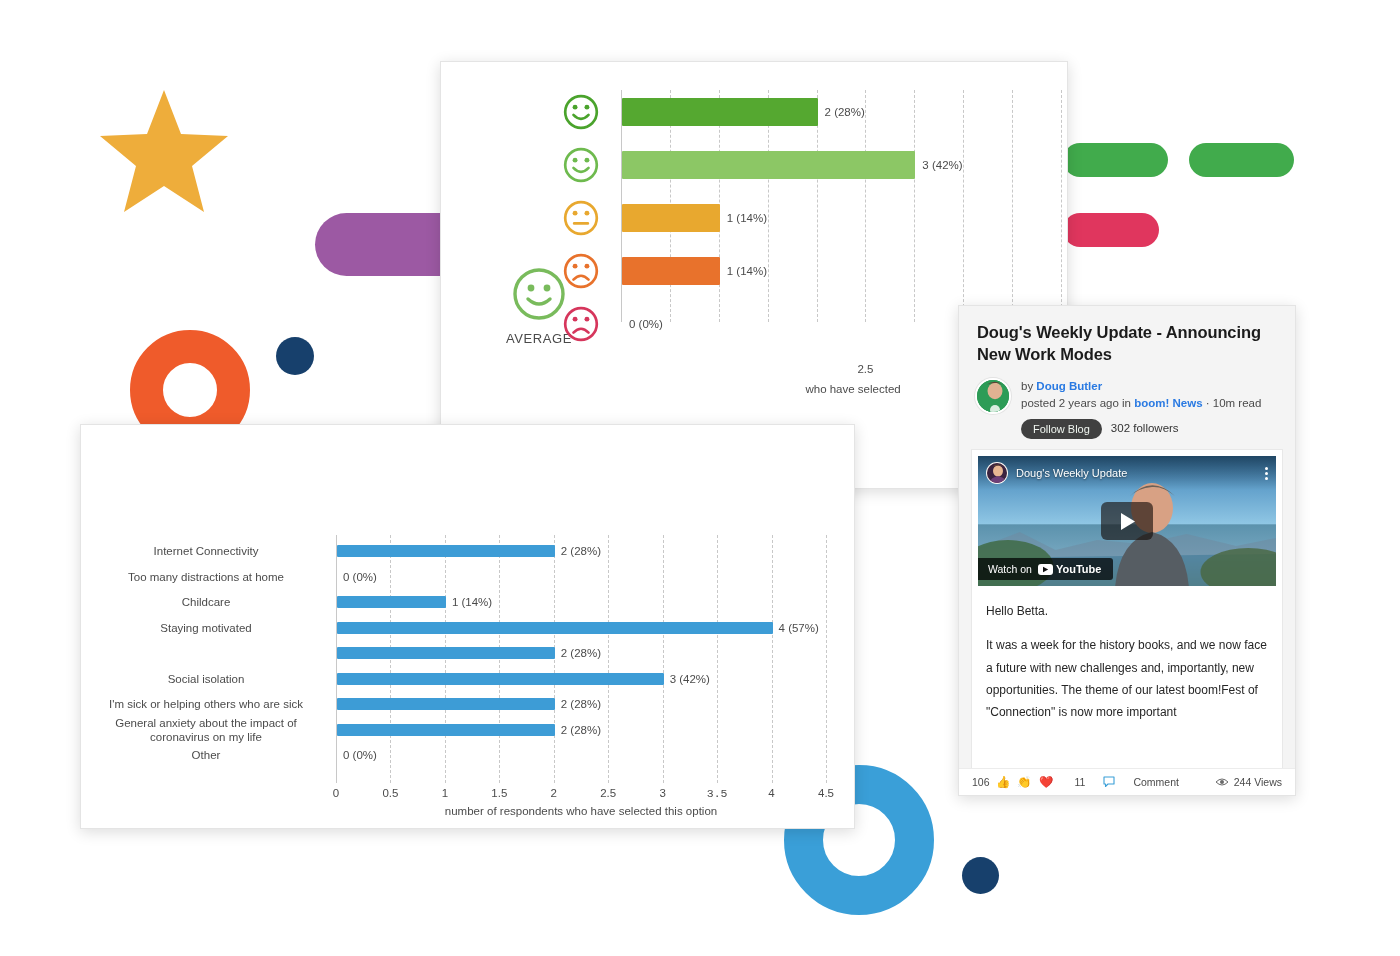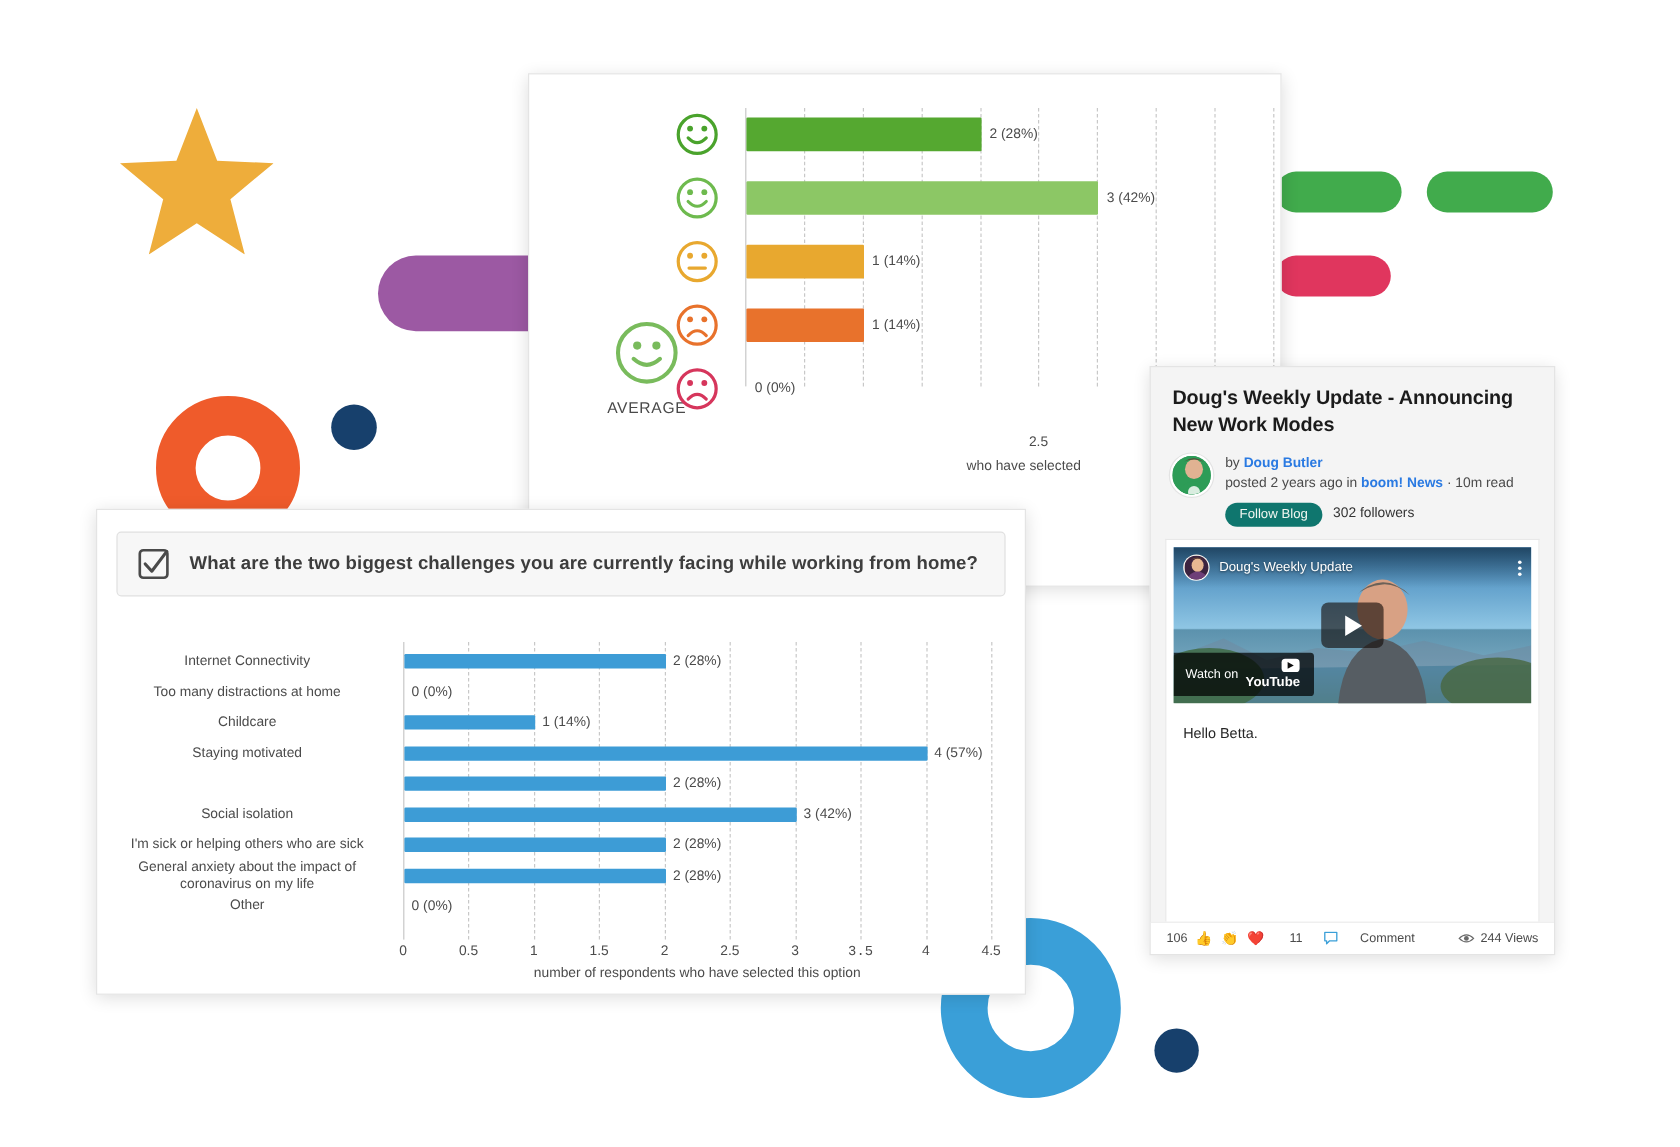--- a/index.html
+++ b/index.html
@@ -113,21 +113,21 @@
   .blog-meta { display:flex; gap:10px; padding:12px 16px 10px 16px; }
   .avatar {
     width:36px; height:36px; border-radius:50%; flex:0 0 auto;
     border:2px solid #fff; overflow:hidden; position:relative;
     background:#2d9c57; box-shadow:0 0 0 1px #e3e3e3;
   }
   .meta-lines { font-size:11.5px; color:#4a4a4a; line-height:1.55; }
   .meta-lines a { color:#2a7ae2; text-decoration:none; font-weight:bold; }
   .follow-row { display:flex; align-items:center; gap:9px; margin-top:6px; }
   .follow-btn {
-    background:#0f766e; color:#f0f6f0; font-size:11px;
+    background:#404040; color:#f0f6f0; font-size:11px;
     padding:4px 12px; border-radius:12px; border:none;
     font-family:inherit;
   }
   .followers { font-size:11.5px; color:#333; }
 
   .blog-inner {
     background:#fff; margin:0 12px; border:1px solid #e8e8e8; border-bottom:none;
     height:322px; overflow:hidden;
   }
   .video-wrap {
@@ -151,21 +151,21 @@
     width:52px; height:38px; background:rgba(20,12,8,.62); border-radius:6px;
     display:flex; align-items:center; justify-content:center;
   }
   .watch-badge {
     position:absolute; left:0; bottom:6px;
     background:rgba(0,0,0,.72); color:#fff; font-size:10.5px;
     padding:5px 12px 5px 10px; display:flex; align-items:center; gap:6px;
     border-radius:0 3px 3px 0;
   }
   .yt-logo {
-    display:inline-flex; align-items:flex-end; gap:3px; font-weight:bold; font-size:11px;flex-direction:column;
+    display:inline-flex; align-items:flex-end; gap:3px; font-weight:bold; font-size:11px;
   }
   .yt-play-box {
     width:15px; height:11px; background:#fff; border-radius:3px;
     display:flex; align-items:center; justify-content:center;
   }
   .blog-text { padding:14px 14px 0 14px; }
   .blog-text p { font-size:12px; color:#262626; line-height:1.85; }
   .blog-text p + p { margin-top:12px; }
 
   .blog-footer {
@@ -265,29 +265,20 @@
         </div>
       <div class="x-ticks">
           <div class="x-tick" style="left: 244.444px; top: 273px;">2.5</div>
           <div class="x-axis-title" style="left: 184.444px; top: 293px;">who have selected</div>
         </div>
     </div>
   </div>
 </div>
 
 <div class="card" id="card-chal">
-  <div class="q-header">
-    <span class="q-icon">
-      <svg width="28" height="28" viewBox="0 0 28 28">
-        <rect x="2.5" y="2.5" width="23" height="23" rx="3" fill="none" stroke="#4a4a4a" stroke-width="2.2"></rect>
-        <path d="M7 14 L12.5 20 L25 3.5" fill="none" stroke="#4a4a4a" stroke-width="2.6" stroke-linecap="round" stroke-linejoin="round"></path>
-      </svg>
-    </span>
-    <span class="q-text justified">What are  the  two  biggest  challenges  you  are  currently facing  while  working  from home?</span>
-  </div>
 
   <div class="chal-plot">
     <div class="chal-grid" style="left: 255px; width: 490px; height: 247.5px; position: absolute;">
         <div class="gline axis" style="left: 0px;"></div>
         <div class="gline" style="left: 54.4444px;"></div>
         <div class="gline" style="left: 108.889px;"></div>
         <div class="gline" style="left: 163.333px;"></div>
         <div class="gline" style="left: 217.778px;"></div>
         <div class="gline" style="left: 272.222px;"></div>
         <div class="gline" style="left: 326.667px;"></div>
@@ -407,20 +398,21 @@
                 <polygon points="1,0.7 6.2,3.5 1,6.3" fill="#111"></polygon>
               </svg>
             </span>
           <span>YouTube</span>
         </span>
       </div>
     </div>
 
     <div class="blog-text">
       <p>Hello Betta.</p>
+      <p>It was a week for the history books, and we now face a future with new challenges and, importantly, new opportunities.  The theme of our latest boom!Fest of "Connection" is now more important</p>
     </div>
   </div>
 
   <div class="blog-footer">
     <span class="fcount">106</span>
     <span class="emo">👍</span>
     <span class="emo">👏</span>
     <span class="emo">❤️</span>
     <span class="comment-grp">
       <span>11</span>

